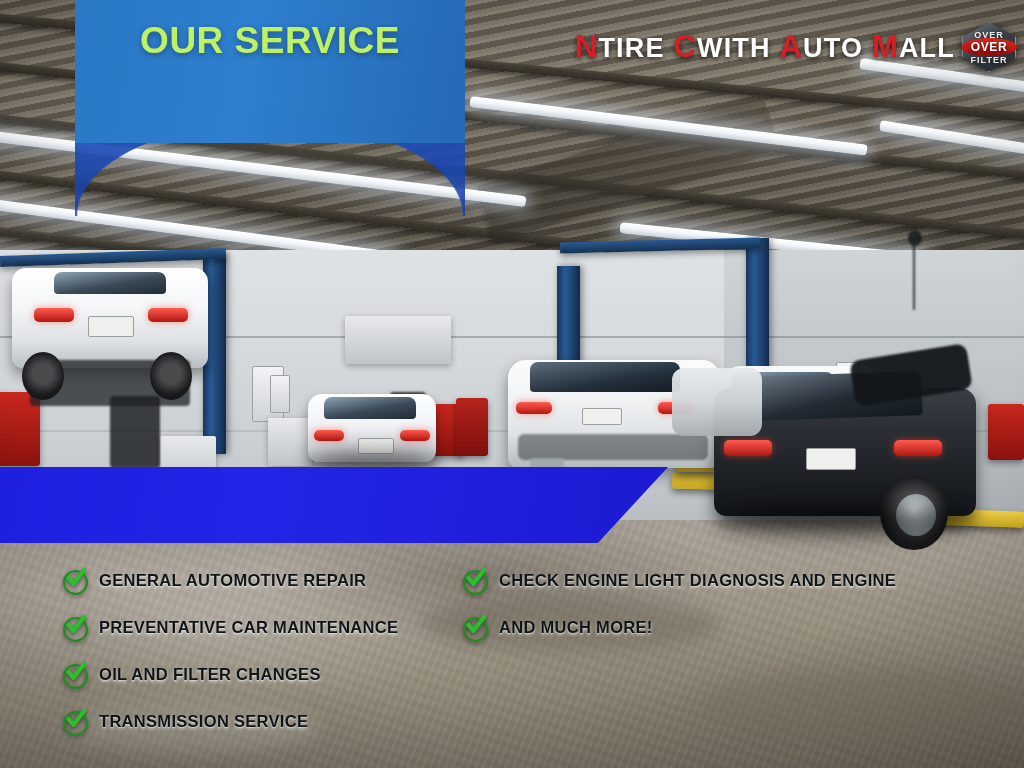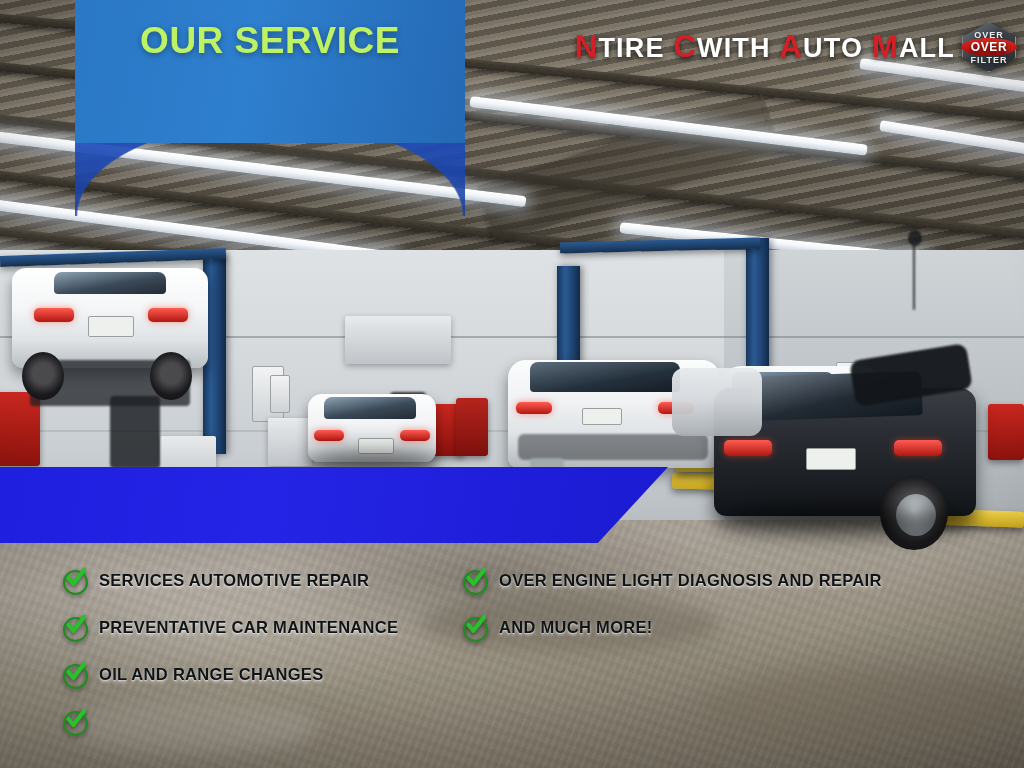--- a/index.html
+++ b/index.html
@@ -352,59 +352,60 @@
   <div class="banner"></div>
 
   <div class="svc-col svc-left">
     <div class="svc-item">
       <span class="check">
         <span class="ring"></span>
         <svg class="tick" viewBox="0 0 24 24" fill="none" aria-hidden="true">
           <path d="M3 12 L9 19 L22 2" stroke="#27c22a" stroke-width="5" stroke-linecap="round" stroke-linejoin="round"></path>
         </svg>
       </span>
-      <span class="svc-label">SERVICES AUTOMOTIVE REPAIR</span>
+      <span class="svc-label">GENERAL AUTOMOTIVE REPAIR</span>
     </div>
     <div class="svc-item">
       <span class="check">
         <span class="ring"></span>
         <svg class="tick" viewBox="0 0 24 24" fill="none" aria-hidden="true">
           <path d="M3 12 L9 19 L22 2" stroke="#27c22a" stroke-width="5" stroke-linecap="round" stroke-linejoin="round"></path>
         </svg>
       </span>
       <span class="svc-label">PREVENTATIVE CAR MAINTENANCE</span>
     </div>
     <div class="svc-item">
       <span class="check">
         <span class="ring"></span>
         <svg class="tick" viewBox="0 0 24 24" fill="none" aria-hidden="true">
           <path d="M3 12 L9 19 L22 2" stroke="#27c22a" stroke-width="5" stroke-linecap="round" stroke-linejoin="round"></path>
         </svg>
       </span>
-      <span class="svc-label">OIL AND RANGE CHANGES</span>
-    </div>
-    <div class="svc-item">
-      <span class="check">
-        <span class="ring"></span>
-        <svg class="tick" viewBox="0 0 24 24" fill="none" aria-hidden="true">
-          <path d="M3 12 L9 19 L22 2" stroke="#27c22a" stroke-width="5" stroke-linecap="round" stroke-linejoin="round"></path>
-        </svg>
-      </span>
+      <span class="svc-label">OIL AND FILTER CHANGES</span>
+    </div>
+    <div class="svc-item">
+      <span class="check">
+        <span class="ring"></span>
+        <svg class="tick" viewBox="0 0 24 24" fill="none" aria-hidden="true">
+          <path d="M3 12 L9 19 L22 2" stroke="#27c22a" stroke-width="5" stroke-linecap="round" stroke-linejoin="round"></path>
+        </svg>
+      </span>
+      <span class="svc-label">TRANSMISSION SERVICE</span>
     </div>
   </div>
 
   <div class="svc-col svc-right">
     <div class="svc-item">
       <span class="check">
         <span class="ring"></span>
         <svg class="tick" viewBox="0 0 24 24" fill="none" aria-hidden="true">
           <path d="M3 12 L9 19 L22 2" stroke="#27c22a" stroke-width="5" stroke-linecap="round" stroke-linejoin="round"></path>
         </svg>
       </span>
-      <span class="svc-label">OVER ENGINE LIGHT DIAGNOSIS AND REPAIR</span>
+      <span class="svc-label">CHECK ENGINE LIGHT DIAGNOSIS AND ENGINE</span>
     </div>
     <div class="svc-item">
       <span class="check">
         <span class="ring"></span>
         <svg class="tick" viewBox="0 0 24 24" fill="none" aria-hidden="true">
           <path d="M3 12 L9 19 L22 2" stroke="#27c22a" stroke-width="5" stroke-linecap="round" stroke-linejoin="round"></path>
         </svg>
       </span>
       <span class="svc-label">AND MUCH MORE!</span>
     </div>

